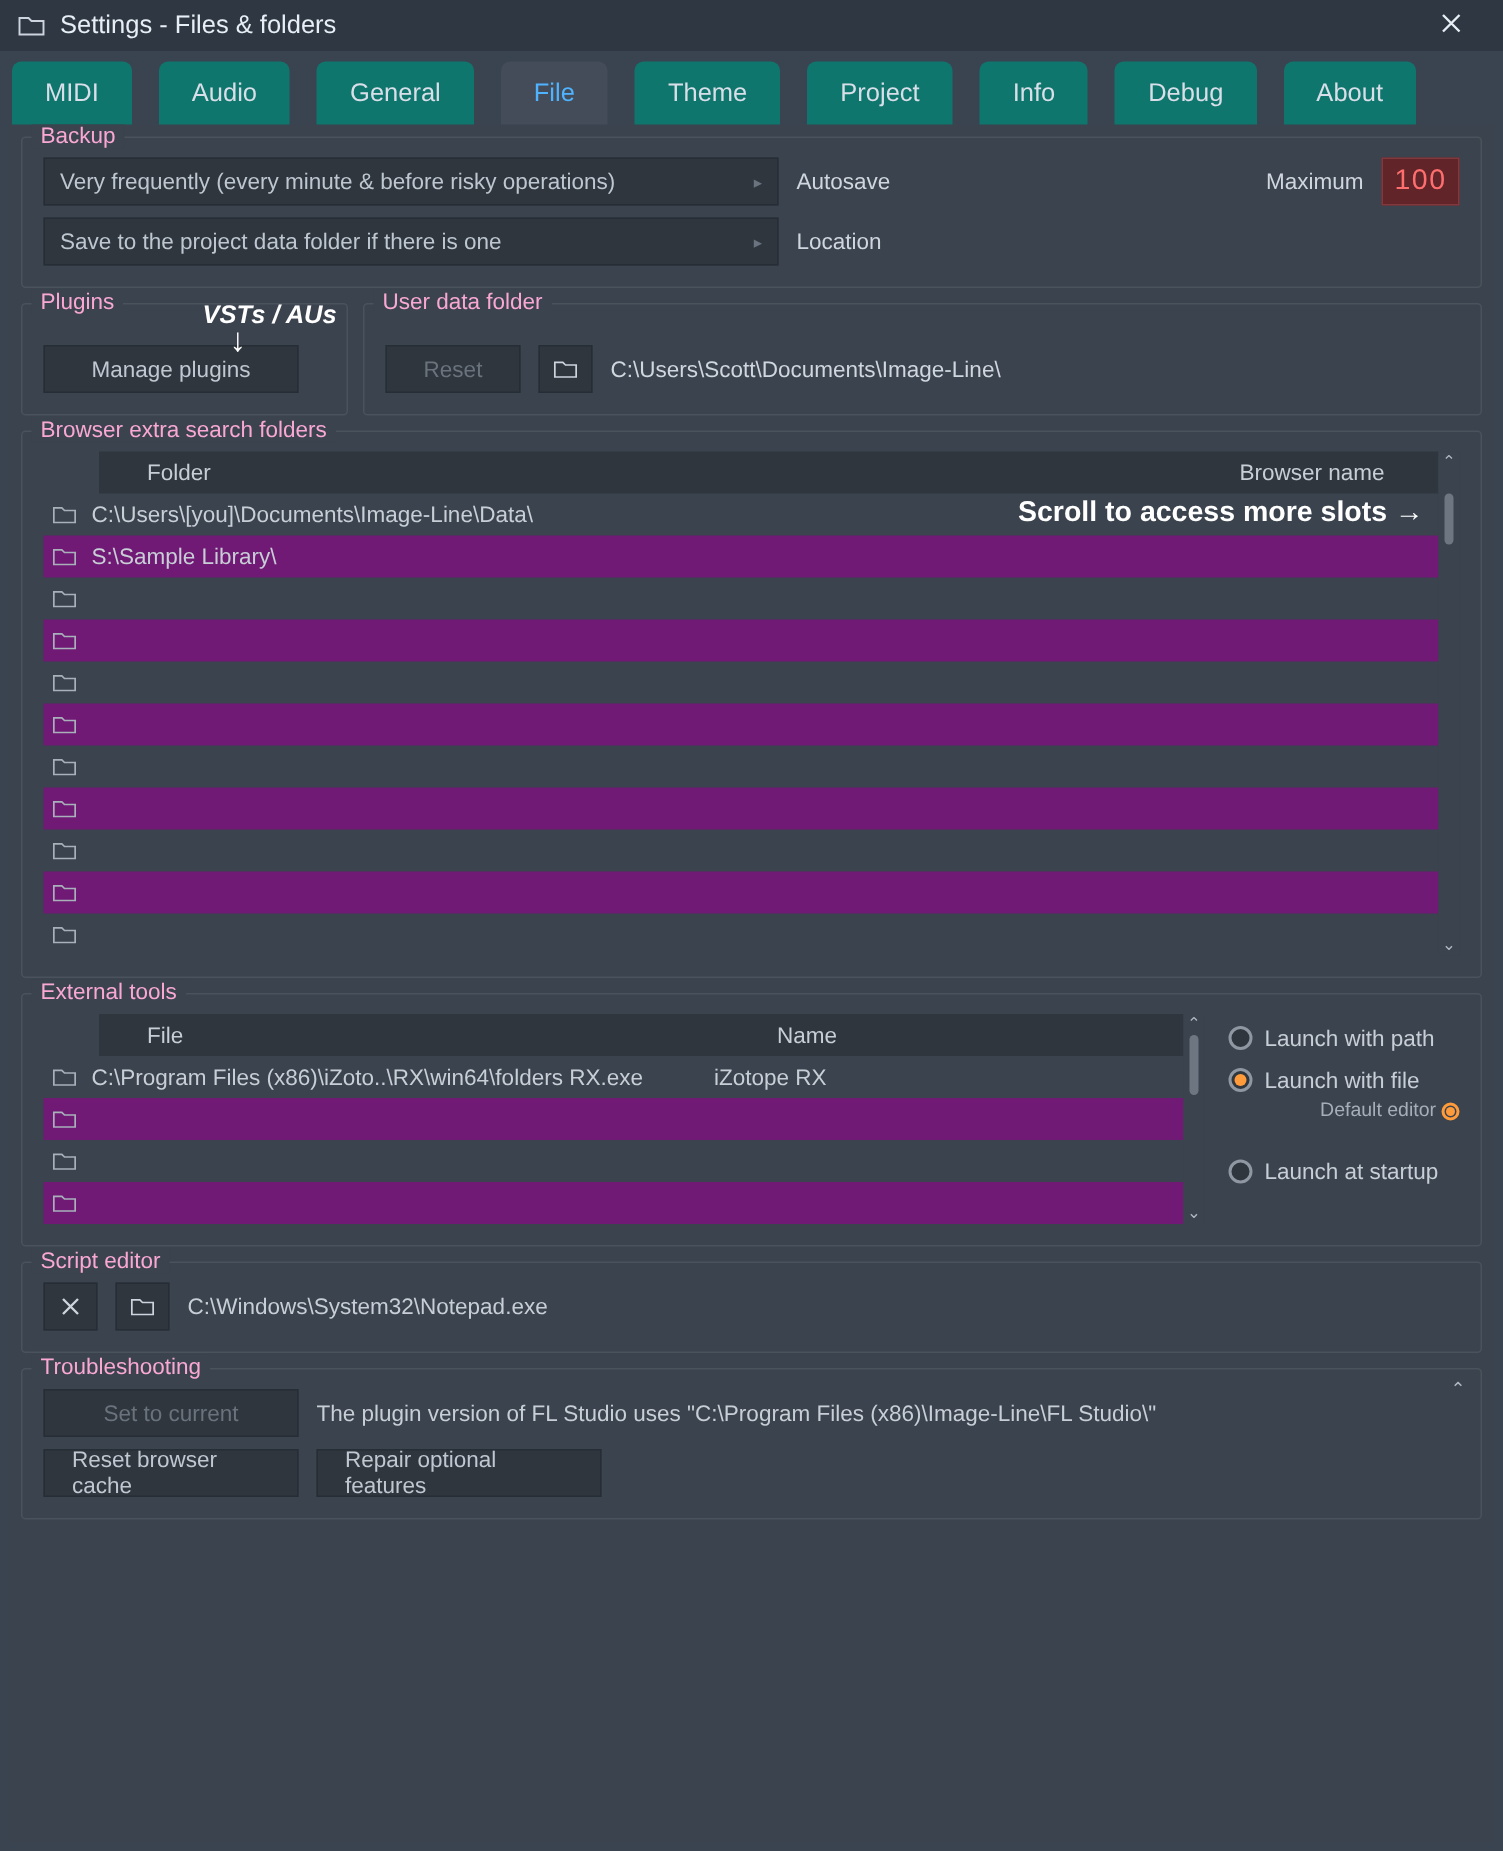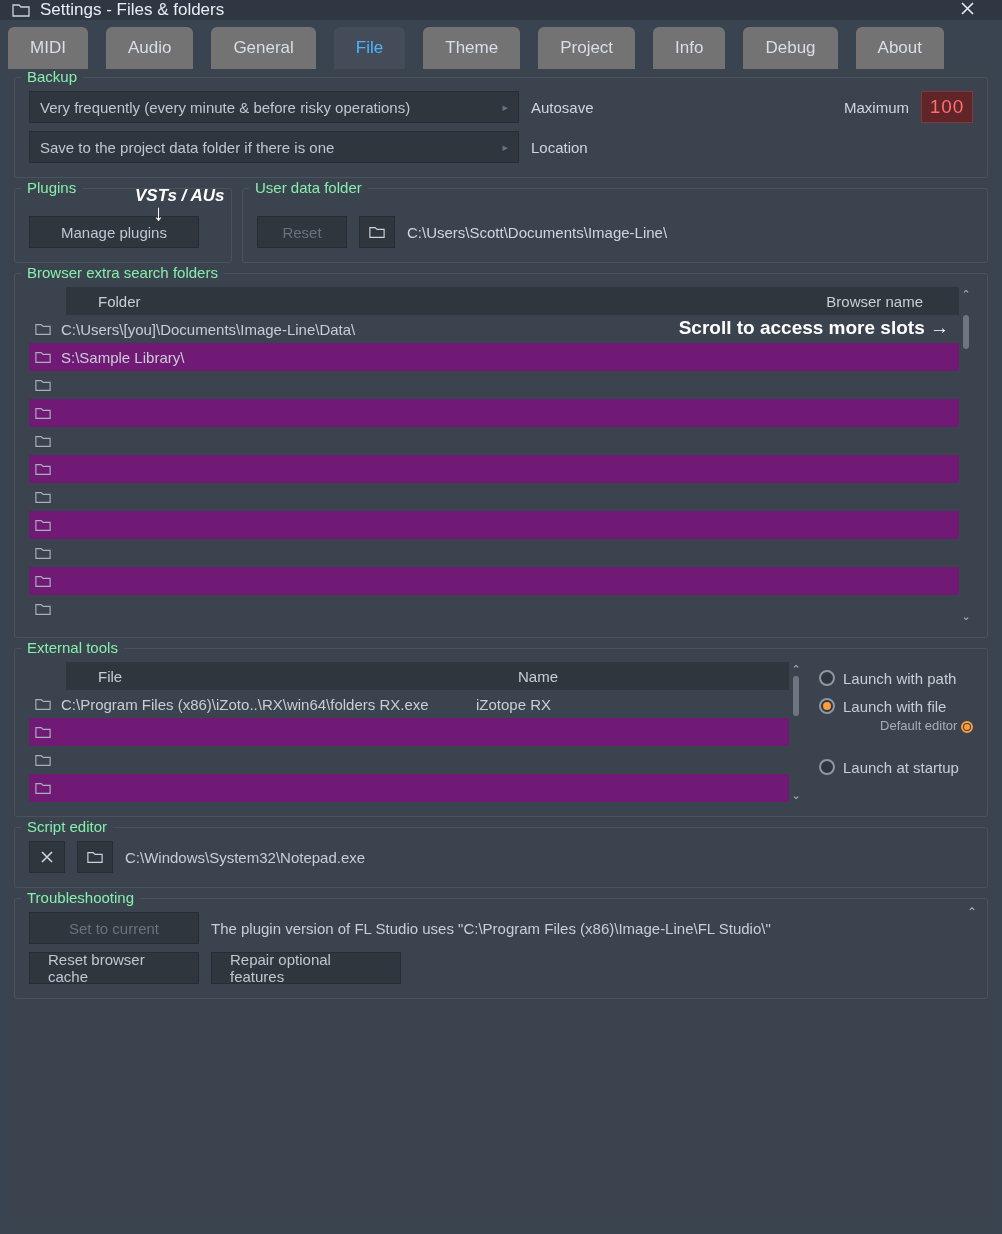--- a/index.html
+++ b/index.html
@@ -1,27 +1,27 @@
 <!DOCTYPE html>
 <html><head>
 <meta charset="utf-8">
 <style>
 * { margin:0; padding:0; box-sizing:border-box; font-family:"Segoe UI",Arial,sans-serif; }
 body { background:#3a4450; width:1002px; height:1234px; overflow:hidden; color:#c8ced6; font-size:15px; }
 .window { width:1002px; height:1234px; background:#3a4450; display:flex; flex-direction:column; }
-.titlebar { height:20px; display:flex; align-items:center; padding:0 12px; background:#2f3742; }
+.titlebar { height:34px; display:flex; align-items:center; padding:0 12px; background:#2f3742; }
 .titlebar svg { margin-right:10px; }
 .titlebar-text { flex:1; color:#e8eef5; font-size:17px; font-weight:500; }
 .close-icon { color:#e8eef5; font-size:14px; cursor:pointer; padding:6px; }
 .tabs { height:45px; display:flex; align-items:flex-end; padding:0 8px 0 8px; margin-top:4px; }
-.tab { padding:11px 22px 11px 22px; color:#d8dfe8; font-size:17px; cursor:pointer; border-radius:6px 6px 0 0; margin-right:18px; background:#737373; position:relative; }
+.tab { padding:11px 22px 11px 22px; color:#d8dfe8; font-size:17px; cursor:pointer; border-radius:6px 6px 0 0; margin-right:18px; background:#0f766e; position:relative; }
 .tab.active { background:#434c58; color:#4fb3ff; }
 .content { flex:1; background:#3b434e; margin:0 6px 6px 6px; padding:8px; overflow-y:auto; }
 .section { border:1px solid #4a525c; border-radius:3px; margin-bottom:10px; padding:0; position:relative; }
-.section-title { background:#3b434e; display:inline-block; padding:0 6px; margin-left:6px; color:#86efac; font-size:15px; position:relative; top:-10px; }
+.section-title { background:#3b434e; display:inline-block; padding:0 6px; margin-left:6px; color:#f9a8d4; font-size:15px; position:relative; top:-10px; }
 .section-body { padding:4px 14px 14px 14px; margin-top:-8px; }
 .row { display:flex; align-items:center; margin-bottom:8px; gap:12px; }
 .dropdown { background:#2f363e; height:32px; display:flex; align-items:center; padding:0 10px; border:1px solid #272d34; color:#bec6d0; cursor:pointer; position:relative; flex:0 0 auto; }
 .dropdown .arrow { margin-left:auto; color:#6a737f; font-size:11px; }
 .lbl { color:#d0d6de; }
 .maxlbl { margin-left:auto; color:#d0d6de; }
 .numbox { width:52px; height:32px; background:#612428; border:1px solid #803a3e; display:flex; align-items:center; justify-content:center; color:#ff6e6e; font-size:19px; font-weight:400; letter-spacing:1px; }
 .btn { background:#2f363e; border:1px solid #272d34; height:32px; padding:0 18px; display:flex; align-items:center; justify-content:center; color:#c0c7d0; cursor:pointer; }
 .btn.disabled { color:#6a727c; }
 .sections-row { display:flex; gap:10px; margin-bottom:10px; }

